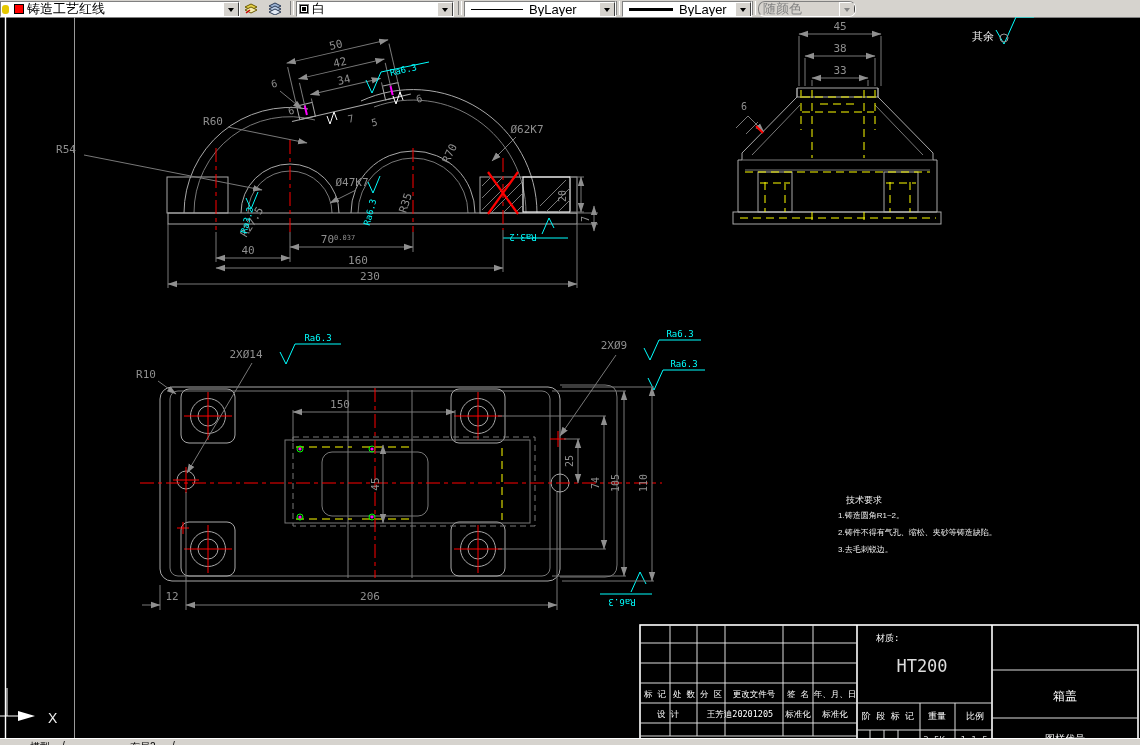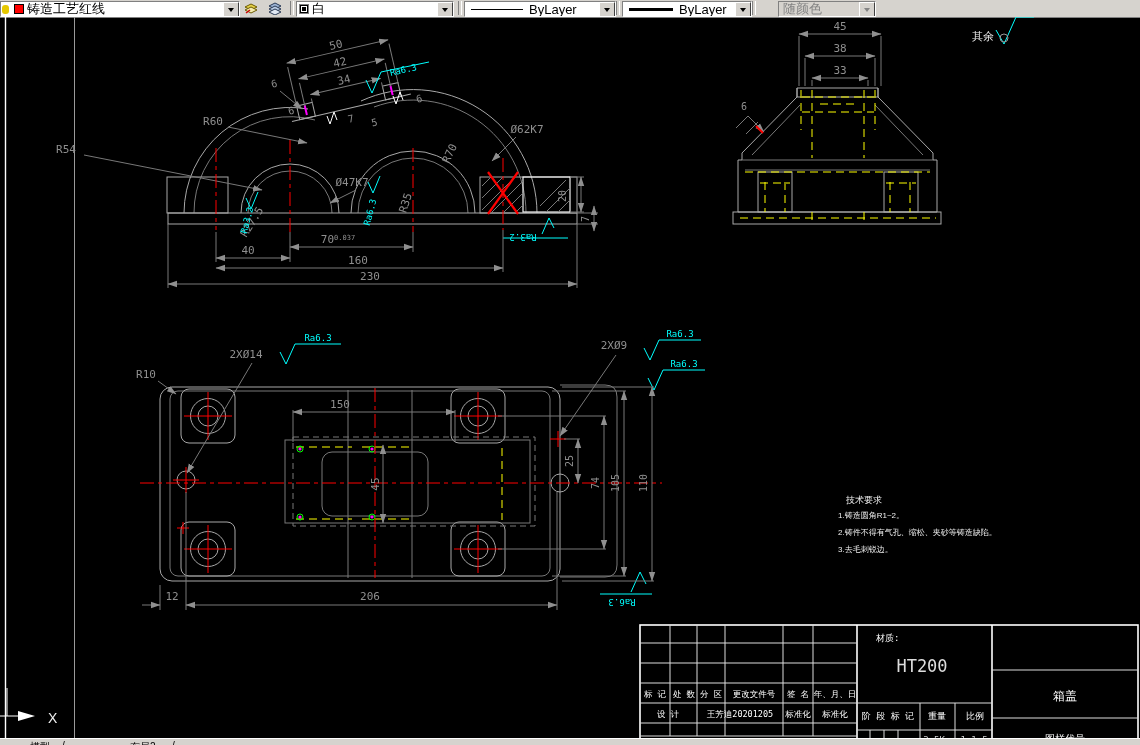--- a/index.html
+++ b/index.html
@@ -83,21 +83,21 @@
   </div>
   <div class="sep" style="left:616px;"></div>
   <div class="combo" style="left:622px;width:128px;">
     <span style="display:inline-block;width:44px;height:3px;background:#000;margin:0 6px;"></span>
     <span>ByLayer</span>
     <span class="dd">
         <span class="tri"></span>
       </span>
   </div>
   <div class="sep" style="left:752px;"></div>
-  <div class="combo disabled" style="left:778px;width:96px;">
+  <div class="combo disabled" style="left:758px;width:96px;border-radius:7px;">
     <span style="margin-left:4px;">随颜色</span>
     <span class="dd gray">
         <span class="tri"></span>
       </span>
   </div>
 </div>
 
 <svg id="canvas" width="1140" height="728" viewBox="0 17 1140 728">
   <defs>
     <marker id="ar" viewBox="0 0 10 10" refX="9" refY="5" markerWidth="10" markerHeight="10" orient="auto-start-reverse">

